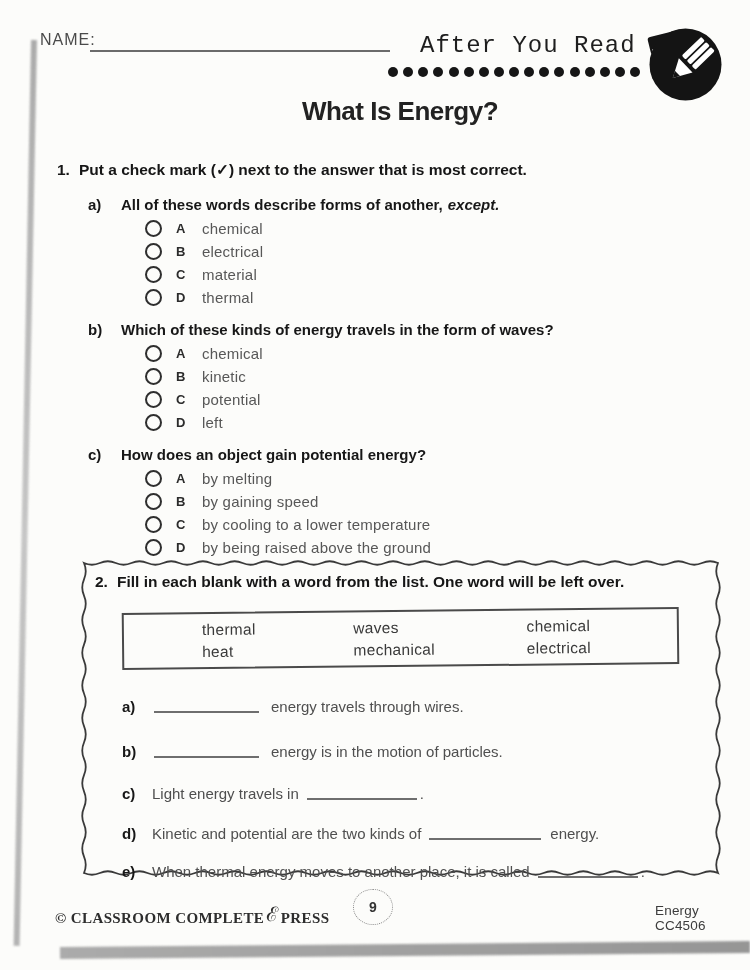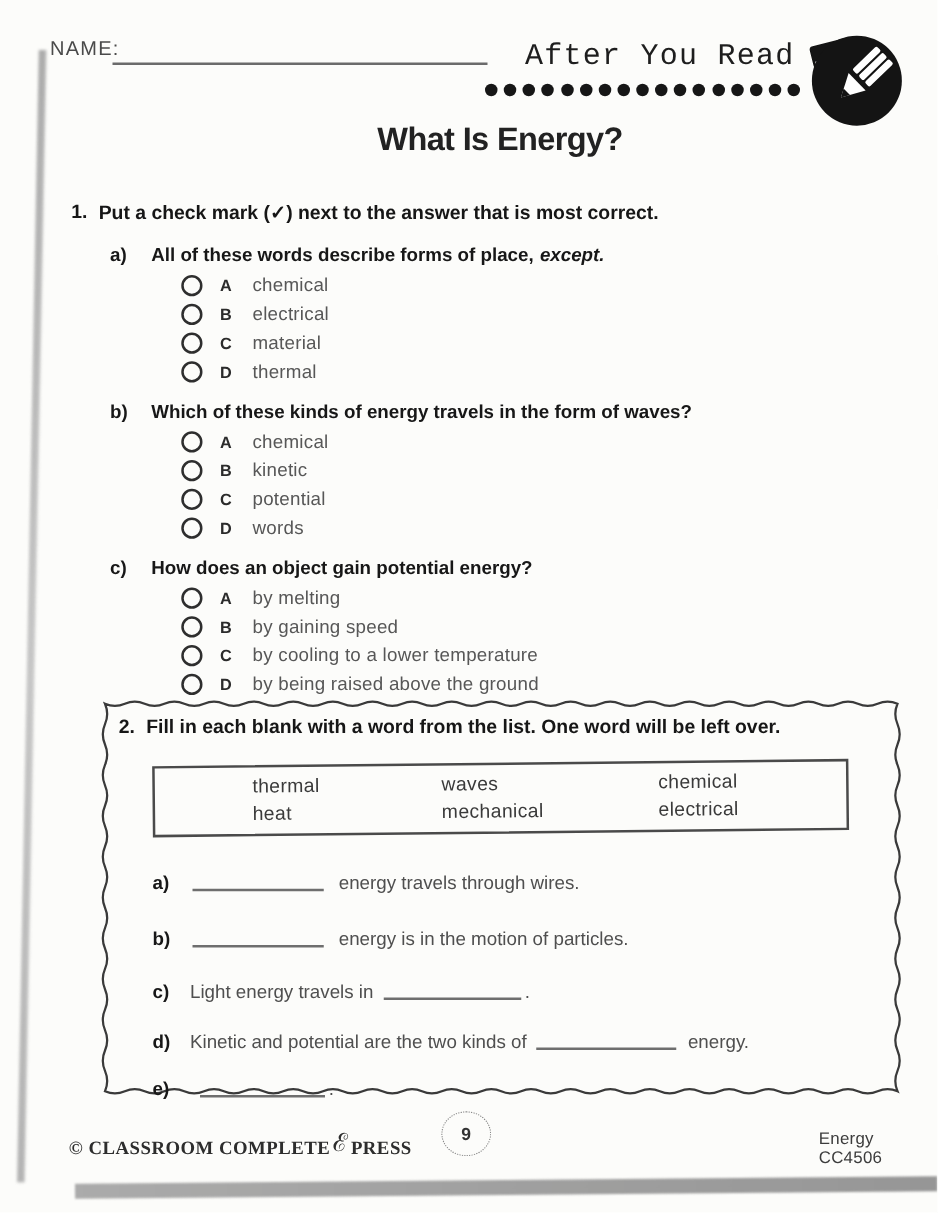--- a/index.html
+++ b/index.html
@@ -149,21 +149,21 @@
   <div class="page-title">What Is Energy?</div>
 
   <div class="q1-head">
     <span class="q1-num">1.</span>
     <span>Put a check mark (✓) next to the answer that is most correct.</span>
   </div>
 
   <div class="part part-a">
     <div class="part-head">
       <span class="part-label">a)</span>
-      <span>All of these words describe forms of place,</span>
+      <span>All of these words describe forms of another,</span>
       <span class="q-italic">except.</span>
     </div>
     <div class="opt-row">
       <span class="circle"></span>
       <span class="opt-letter">A</span>
       <span class="opt-text">chemical</span>
     </div>
     <div class="opt-row">
       <span class="circle"></span>
       <span class="opt-letter">B</span>
@@ -197,21 +197,21 @@
       <span class="opt-text">kinetic</span>
     </div>
     <div class="opt-row">
       <span class="circle"></span>
       <span class="opt-letter">C</span>
       <span class="opt-text">potential</span>
     </div>
     <div class="opt-row">
       <span class="circle"></span>
       <span class="opt-letter">D</span>
-      <span class="opt-text">words</span>
+      <span class="opt-text">left</span>
     </div>
   </div>
 
   <div class="part part-c">
     <div class="part-head">
       <span class="part-label">c)</span>
       <span>How does an object gain potential energy?</span>
     </div>
     <div class="opt-row">
       <span class="circle"></span>
@@ -271,20 +271,21 @@
       <span>.</span>
     </div>
     <div class="fill-row row-d">
       <span class="fill-label">d)</span>
       <span>Kinetic and potential are the two kinds of</span>
       <span class="blank bl-d"></span>
       <span>energy.</span>
     </div>
     <div class="fill-row row-e">
       <span class="fill-label">e)</span>
+      <span>When thermal energy moves to another place, it is called</span>
       <span class="blank bl-e"></span>
       <span>.</span>
     </div>
   </div>
 
   <div class="copyright">
     <span>© CLASSROOM COMPLETE</span>
     <span class="logo-glyph">ℰ</span>
     <span>PRESS</span>
   </div>

